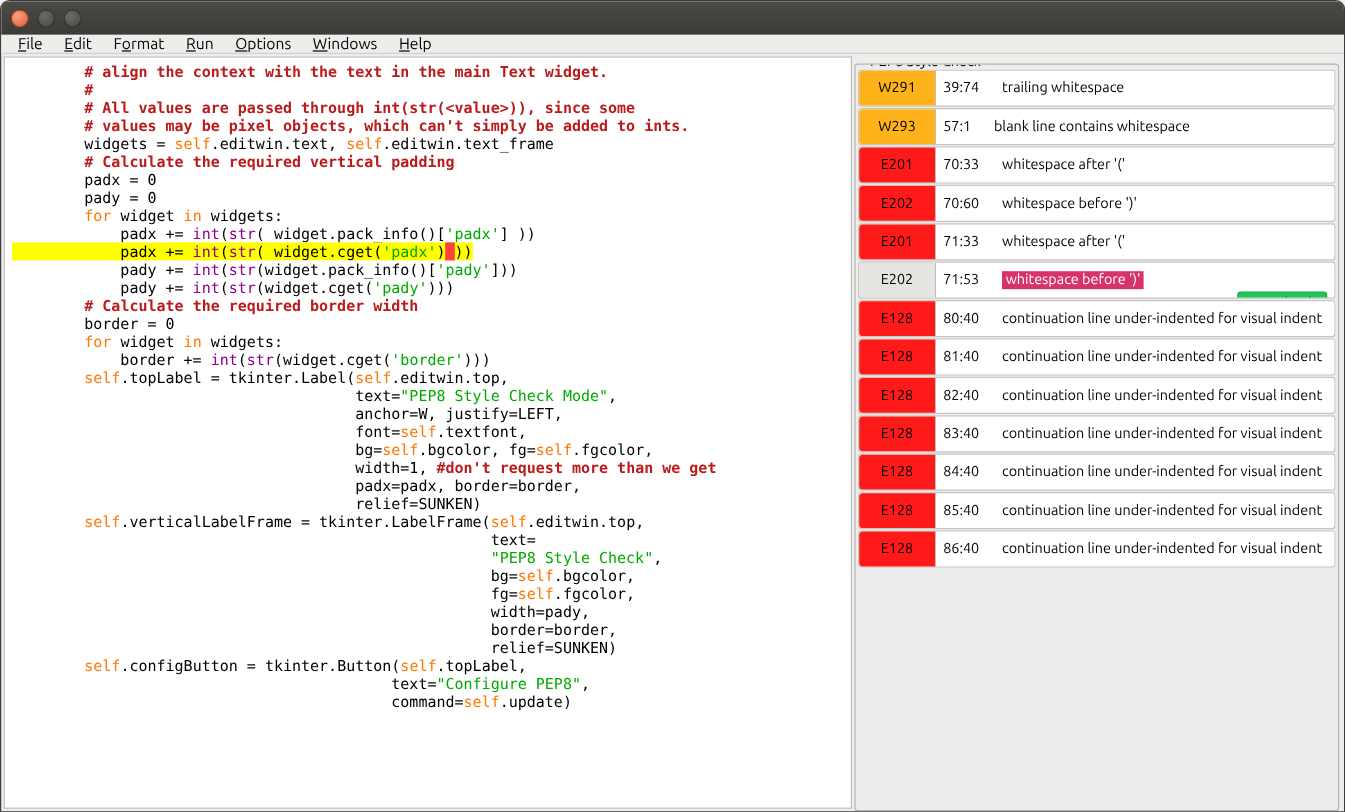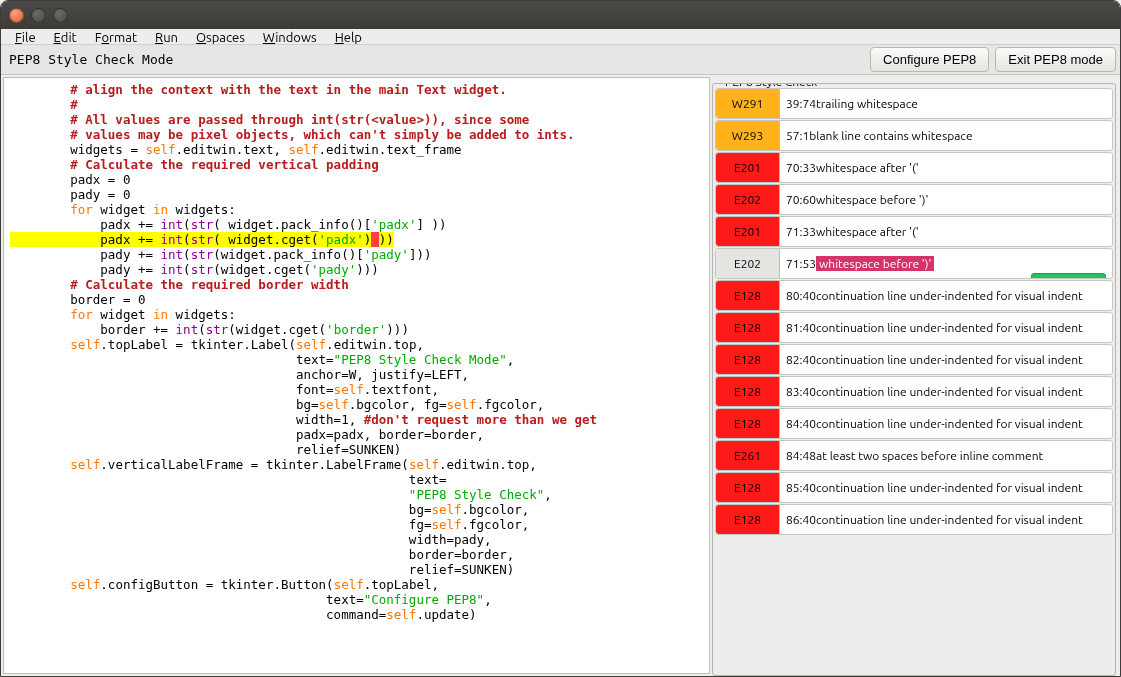--- a/index.html
+++ b/index.html
@@ -29,21 +29,21 @@
 .cur { background: #ff4040; }
 .sidepanel { width: 408px; background: #ededeb; display: flex; flex-direction: column; padding: 2px 4px 0 0; }
 .grpbox { border: 1px solid #b6b4b0; border-radius: 3px; padding: 4px 2px 2px 2px; position: relative; flex: 1; overflow: hidden; margin-top: 6px; }
 .grptitle { position: absolute; top: -9px; left: 8px; background: #ededeb; padding: 0 4px; font-size: 12px; }
 .issuelist { display: flex; flex-direction: column; gap: 1px; overflow-y: auto; height: 100%; }
 .issue { display: flex; align-items: stretch; border: 1px solid #c8c6c2; background: #fff; height: 31px; border-radius: 3px; }
 .codecell { width: 64px; display: flex; align-items: center; justify-content: center; font-size: 12px; font-weight: normal; border-right: 1px solid #c0bebb; border-radius: 3px 0 0 3px; }
 .codecell.red { background: #ff1a1a; color: #000; }
 .codecell.yellow { background: #ffb31a; color: #000; }
 .codecell.plain { background: #e6e4e0; }
-.msgcell { flex: 1; display: flex; align-items: center; padding: 4px 6px; font-size: 12px; gap: 0; overflow: hidden; white-space: nowrap; }
+.msgcell { flex: 1; display: flex; align-items: center; padding: 4px 6px; font-size: 12px; gap: 19px; overflow: hidden; white-space: nowrap; }
 .msgcell .loc { }
 .msgcell .desc { }
 .msgcell .desc.hlmag { background: #d6336c; color: #fff; padding: 1px 3px; }
 .resbtn { background: #1ec75a; border: 1px solid #0fa744; border-radius: 3px; padding: 3px 12px; font-size: 12px; color: #000; margin-left: auto; cursor: default; margin-top: 40px; }
 </style>
 </head>
 <body>
 
 <div class="window">
   <div class="titlebar">
@@ -52,30 +52,25 @@
       <div class="wbtn min"></div>
       <div class="wbtn max"></div>
     </div>
   </div>
 
   <div class="menubar">
     <div class="menuitem"><span class="ul">F</span><span>ile</span></div>
     <div class="menuitem"><span class="ul">E</span><span>dit</span></div>
     <div class="menuitem"><span>F</span><span class="ul">o</span><span>rmat</span></div>
     <div class="menuitem"><span class="ul">R</span><span>un</span></div>
-    <div class="menuitem"><span class="ul">O</span><span>spaces</span></div>
+    <div class="menuitem"><span class="ul">O</span><span>ptions</span></div>
     <div class="menuitem"><span class="ul">W</span><span>indows</span></div>
     <div class="menuitem"><span class="ul">H</span><span>elp</span></div>
   </div>
 
-  <div class="topbar">
-    <div class="mode">PEP8 Style Check Mode</div>
-    <button class="tbtn">Configure PEP8</button>
-    <button class="tbtn">Exit PEP8 mode</button>
-  </div>
 
   <div class="content">
     <div class="editor">
       <div class="code" id="code-area"><div><span>        </span><span class="cm"># align the context with the text in the main Text widget.</span></div><div><span>        </span><span class="cm">#</span></div><div><span>        </span><span class="cm"># All values are passed through int(str(&lt;value&gt;)), since some</span></div><div><span>        </span><span class="cm"># values may be pixel objects, which can't simply be added to ints.</span></div><div><span>        widgets = </span><span class="kw">self</span><span>.editwin.text, </span><span class="kw">self</span><span>.editwin.text_frame</span></div><div><span>        </span><span class="cm"># Calculate the required vertical padding</span></div><div><span>        padx = </span><span>0</span></div><div><span>        pady = </span><span>0</span></div><div><span>        </span><span class="kw">for</span><span> widget </span><span class="kw">in</span><span> widgets:</span></div><div><span>            padx += </span><span class="fn">int</span><span>(</span><span class="fn">str</span><span>( widget.pack_info()[</span><span class="str">'padx'</span><span>] ))</span></div><div><span class="hl"><span>            padx += </span><span class="fn">int</span><span>(</span><span class="fn">str</span><span>( widget.cget(</span><span class="str">'padx'</span><span>)</span><span class="cur"> </span><span>))</span></span></div><div><span>            pady += </span><span class="fn">int</span><span>(</span><span class="fn">str</span><span>(widget.pack_info()[</span><span class="str">'pady'</span><span>]))</span></div><div><span>            pady += </span><span class="fn">int</span><span>(</span><span class="fn">str</span><span>(widget.cget(</span><span class="str">'pady'</span><span>)))</span></div><div><span>        </span><span class="cm"># Calculate the required border width</span></div><div><span>        border = </span><span>0</span></div><div><span>        </span><span class="kw">for</span><span> widget </span><span class="kw">in</span><span> widgets:</span></div><div><span>            border += </span><span class="fn">int</span><span>(</span><span class="fn">str</span><span>(widget.cget(</span><span class="str">'border'</span><span>)))</span></div><div><span></span></div><div><span>        </span><span class="kw">self</span><span>.topLabel = tkinter.Label(</span><span class="kw">self</span><span>.editwin.top,</span></div><div><span>                                      text=</span><span class="str">"PEP8 Style Check Mode"</span><span>,</span></div><div><span>                                      anchor=W, justify=LEFT,</span></div><div><span>                                      font=</span><span class="kw">self</span><span>.textfont,</span></div><div><span>                                      bg=</span><span class="kw">self</span><span>.bgcolor, fg=</span><span class="kw">self</span><span>.fgcolor,</span></div><div><span>                                      width=</span><span>1</span><span>, </span><span class="cm">#don't request more than we get</span></div><div><span>                                      padx=padx, border=border,</span></div><div><span>                                      relief=SUNKEN)</span></div><div><span></span></div><div><span>        </span><span class="kw">self</span><span>.verticalLabelFrame = tkinter.LabelFrame(</span><span class="kw">self</span><span>.editwin.top,</span></div><div><span>                                                     text=</span></div><div><span>                                                     </span><span class="str">"PEP8 Style Check"</span><span>,</span></div><div><span>                                                     bg=</span><span class="kw">self</span><span>.bgcolor,</span></div><div><span>                                                     fg=</span><span class="kw">self</span><span>.fgcolor,</span></div><div><span>                                                     width=pady,</span></div><div><span>                                                     border=border,</span></div><div><span>                                                     relief=SUNKEN)</span></div><div><span>        </span><span class="kw">self</span><span>.configButton = tkinter.Button(</span><span class="kw">self</span><span>.topLabel,</span></div><div><span>                                          text=</span><span class="str">"Configure PEP8"</span><span>,</span></div><div><span>                                          command=</span><span class="kw">self</span><span>.update)</span></div></div>
     </div>
 
     <div class="sidepanel">
       <div class="grpbox">
         <div class="grptitle">PEP8 Style Check</div>
         <div class="issuelist" id="issue-list">
@@ -151,27 +146,20 @@
               </div>
             </div>
             <div class="issue">
               <div class="codecell red">E128</div>
               <div class="msgcell">
                 <span class="loc">84:40</span>
                 <span class="desc">continuation line under-indented for visual indent</span>
               </div>
             </div>
             <div class="issue">
-              <div class="codecell red">E261</div>
-              <div class="msgcell">
-                <span class="loc">84:48</span>
-                <span class="desc">at least two spaces before inline comment</span>
-              </div>
-            </div>
-            <div class="issue">
               <div class="codecell red">E128</div>
               <div class="msgcell">
                 <span class="loc">85:40</span>
                 <span class="desc">continuation line under-indented for visual indent</span>
               </div>
             </div>
             <div class="issue">
               <div class="codecell red">E128</div>
               <div class="msgcell">
                 <span class="loc">86:40</span>

